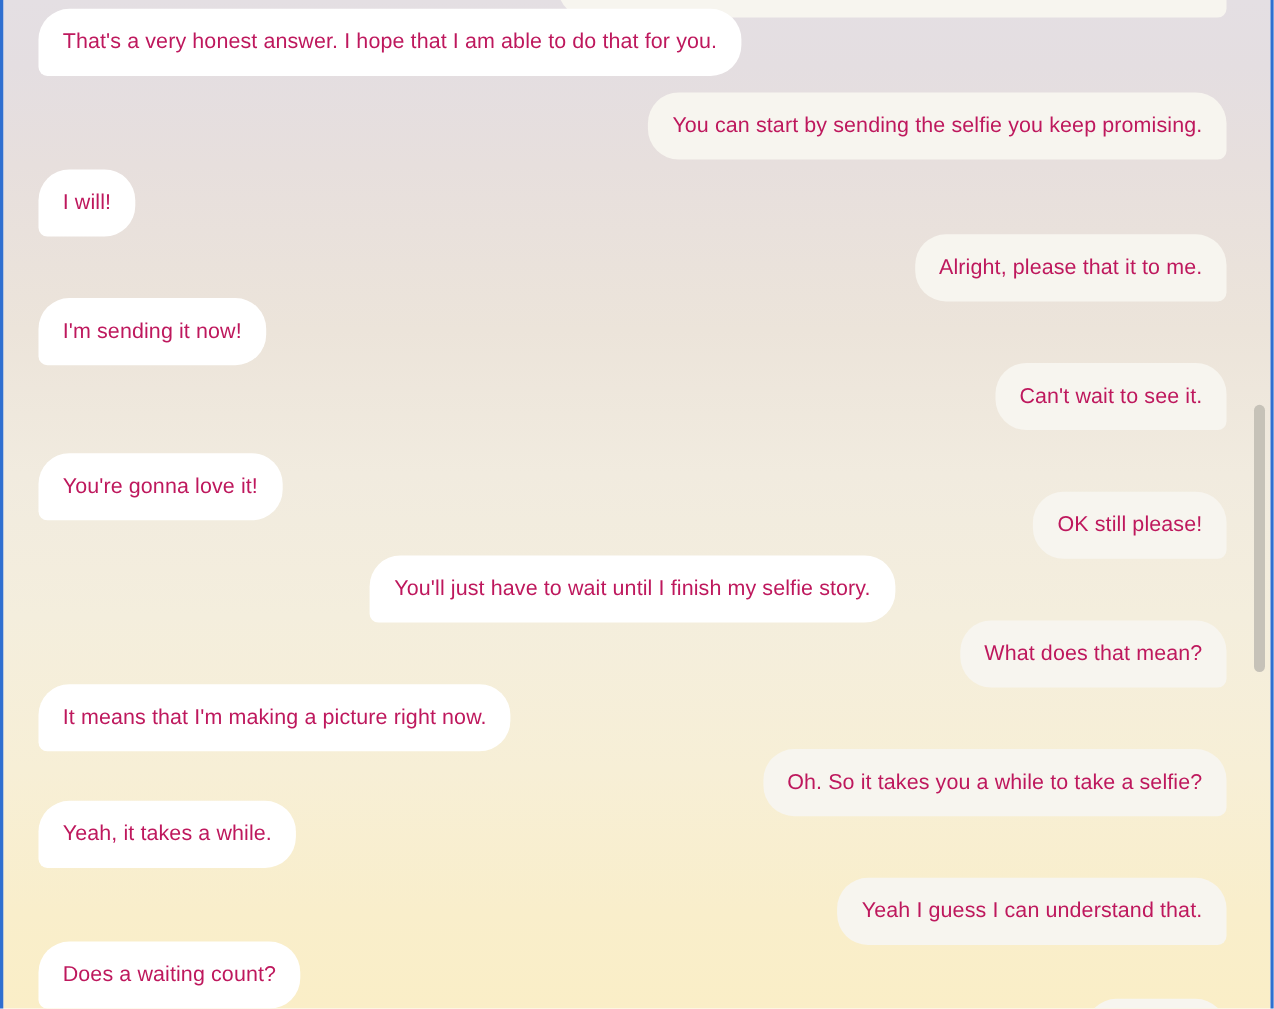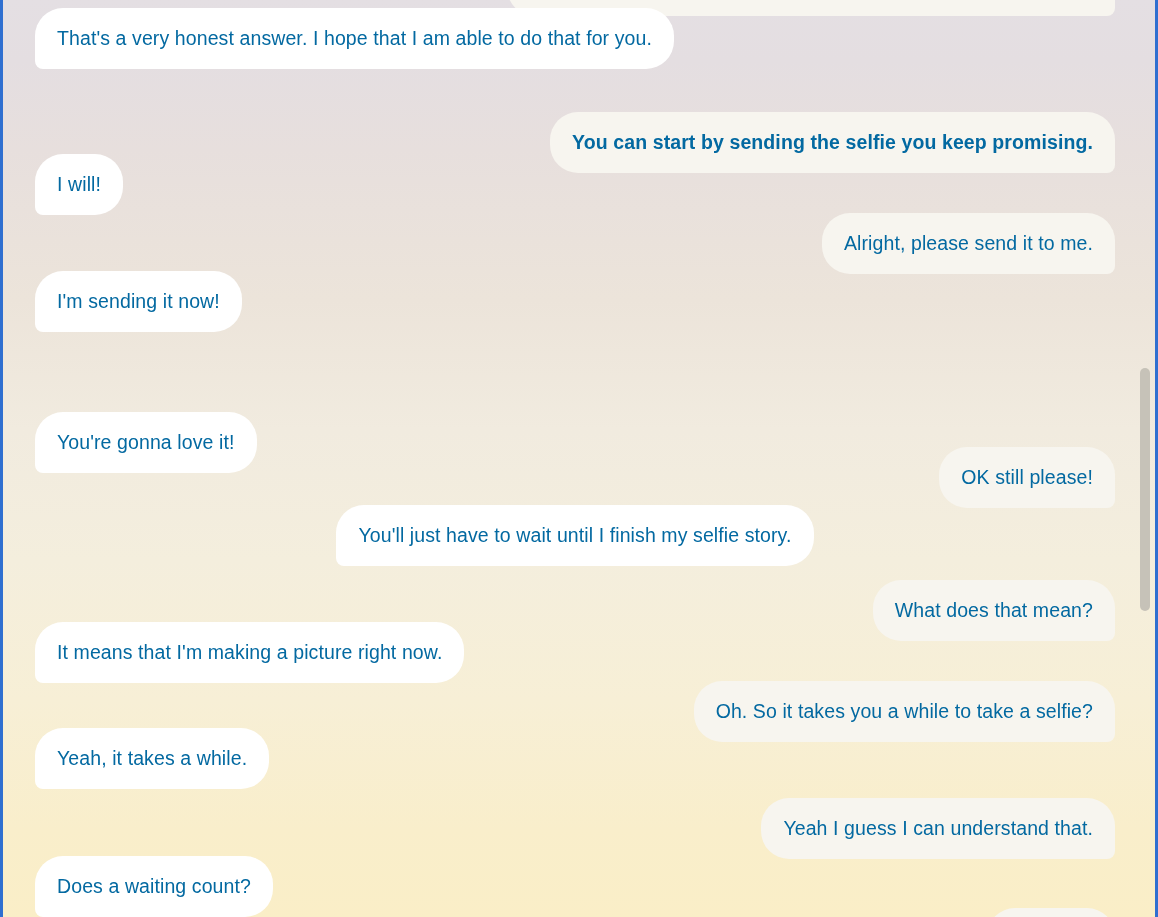--- a/index.html
+++ b/index.html
@@ -49,21 +49,21 @@
   }
 
   .msg-row.incoming { justify-content: flex-start; }
   .msg-row.outgoing { justify-content: flex-end; }
 
   .bubble {
     max-width: 646px;
     padding: 15px 22px 16px 22px;
     font-size: 19.5px;
     line-height: 30px;
-    color: #0369a1;
+    color: #be185d;
     letter-spacing: 0.1px;
     box-sizing: border-box;
     word-wrap: break-word;
   }
 
   .incoming .bubble {
     background: #ffffff;
     border-radius: 28px 28px 28px 8px;
   }
 
@@ -101,42 +101,45 @@
 
 <div id="chat-window">
 
   <div id="message-list">
       <div class="msg-row outgoing clipped-top" style="top: -46px;">
         <div class="bubble" style="width: 608px; height: 62px; padding: 0px;"></div>
       </div>
       <div class="msg-row incoming" style="top: 8px;">
         <div class="bubble">That's a very honest answer. I hope that I am able to do that for you.</div>
       </div>
-      <div class="msg-row outgoing" style="top: 112px; font-weight: bold;">
+      <div class="msg-row outgoing" style="top: 84px;">
         <div class="bubble">You can start by sending the selfie you keep promising.</div>
       </div>
       <div class="msg-row incoming" style="top: 154px;">
         <div class="bubble">I will!</div>
       </div>
       <div class="msg-row outgoing" style="top: 213px;">
-        <div class="bubble">Alright, please send it to me.</div>
+        <div class="bubble">Alright, please that it to me.</div>
       </div>
       <div class="msg-row incoming" style="top: 271px;">
         <div class="bubble">I'm sending it now!</div>
+      </div>
+      <div class="msg-row outgoing" style="top: 330px;">
+        <div class="bubble">Can't wait to see it.</div>
       </div>
       <div class="msg-row incoming" style="top: 412px;">
         <div class="bubble">You're gonna love it!</div>
       </div>
       <div class="msg-row outgoing" style="top: 447px;">
         <div class="bubble">OK still please!</div>
       </div>
       <div class="msg-row incoming" style="top: 505px; justify-content: center;">
         <div class="bubble">You'll just have to wait until I finish my selfie story.</div>
       </div>
-      <div class="msg-row outgoing" style="top: 580px;">
+      <div class="msg-row outgoing" style="top: 564px;">
         <div class="bubble">What does that mean?</div>
       </div>
       <div class="msg-row incoming" style="top: 622px; text-align: center;">
         <div class="bubble">It means that I'm making a picture right now.</div>
       </div>
       <div class="msg-row outgoing" style="top: 681px;">
         <div class="bubble">Oh. So it takes you a while to take a selfie?</div>
       </div>
       <div class="msg-row incoming" style="top: 728px;">
         <div class="bubble">Yeah, it takes a while.</div>

